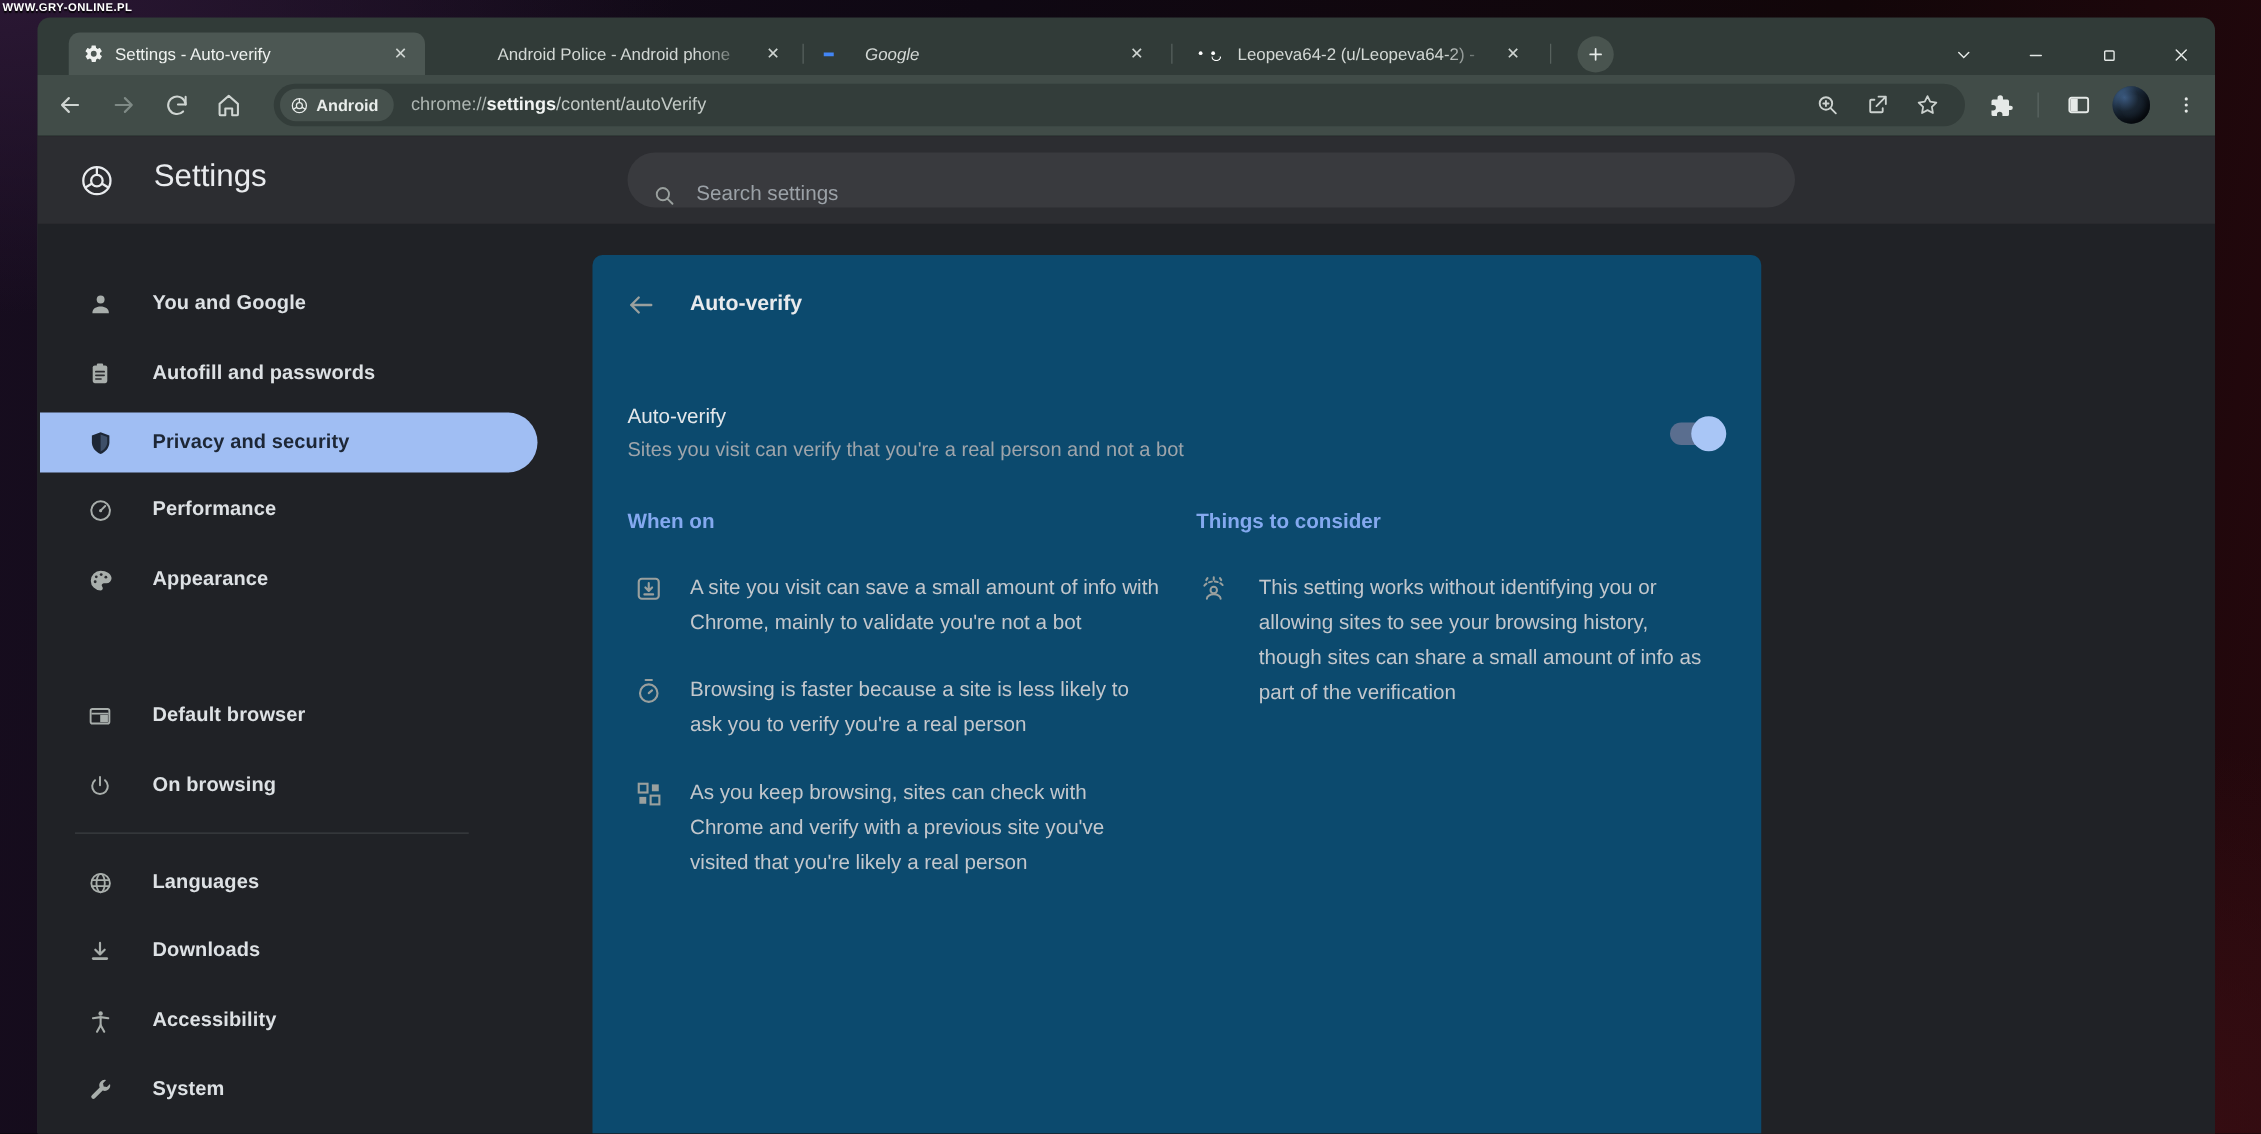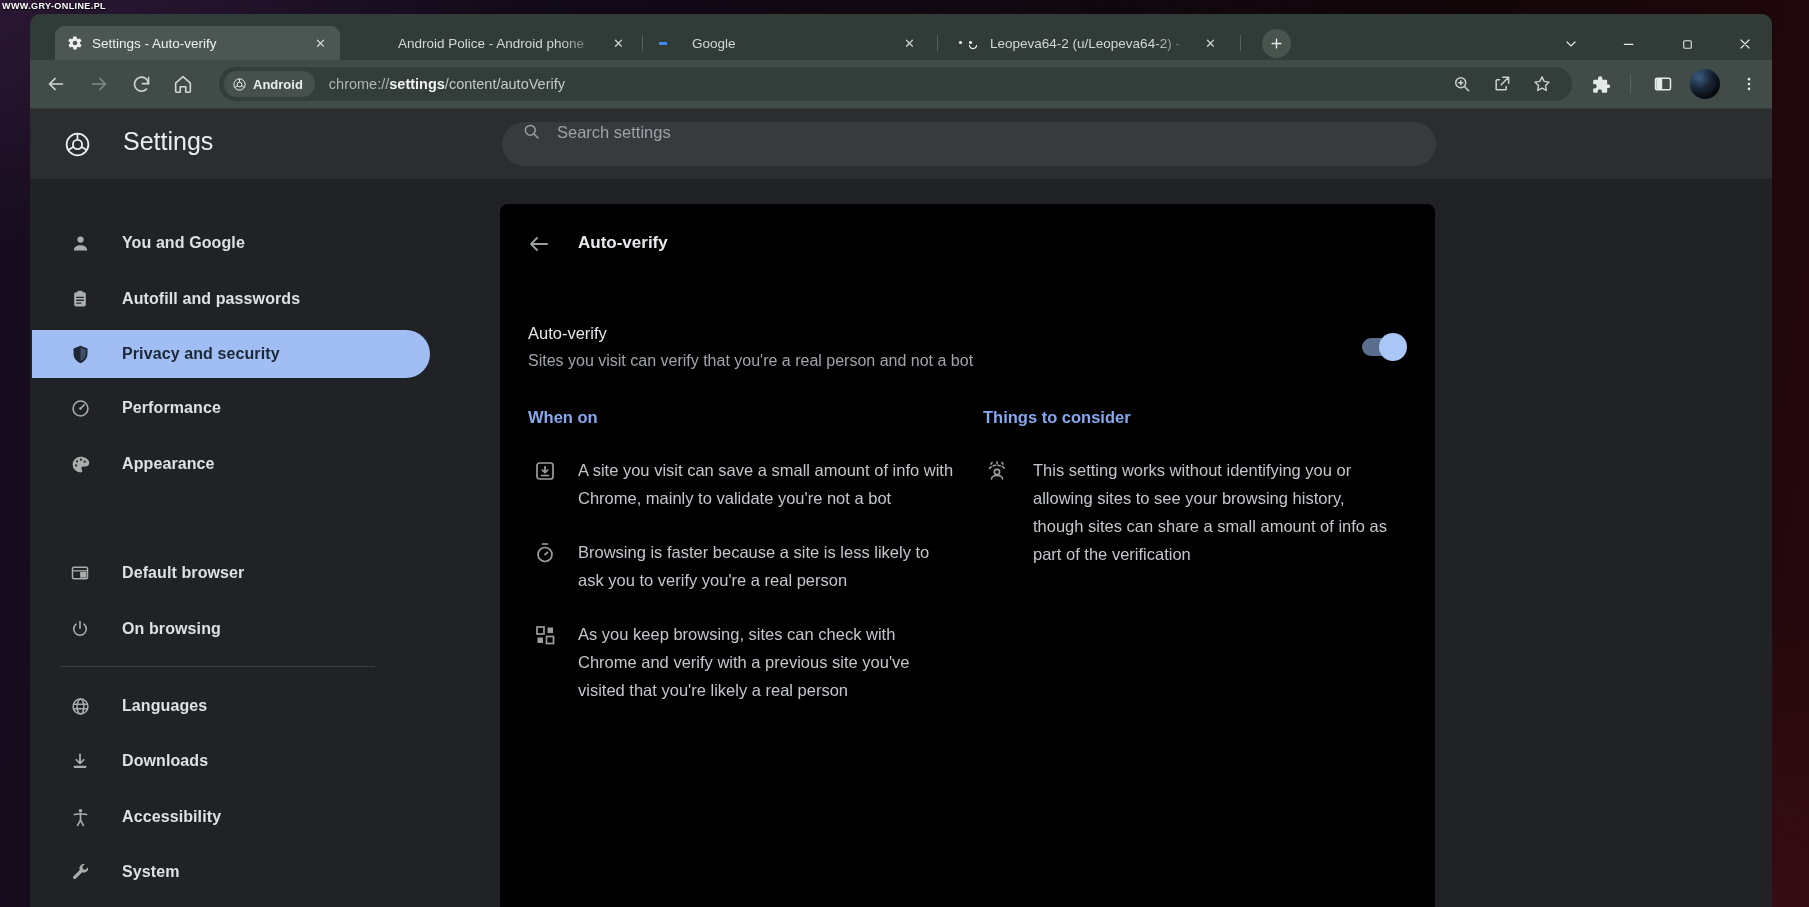--- a/index.html
+++ b/index.html
@@ -47,32 +47,32 @@
   .url .path{color:#c3cac6;}
   .sep-v{position:absolute;top:60px;width:1px;height:20px;background:#5b6562;}
   .avatar{position:absolute;left:1660px;top:55px;width:30px;height:30px;border-radius:50%;
     background:radial-gradient(circle at 32% 30%, #3c5a80 0%, #1a2633 38%, #090d13 100%);
     box-shadow:inset -2px -3px 6px #05070a, inset 2px 2px 4px rgba(90,140,200,.35);}
   
   .page{position:absolute;left:0;top:95px;width:100%;height:798px;background:#202226;}
   .page-hdr{position:absolute;left:0;top:0;width:100%;height:70px;background:#2c2d31;}
   .page-hdr .logo{position:absolute;left:33px;top:21px;}
   .page-hdr .ptitle{position:absolute;left:93px;top:18px;font-size:25px;color:#e9ebee;}
-  .searchbox{position:absolute;left:472px;top:13px;width:934px;height:44px;border-radius:22px;background:#393a3e;display:flex;align-items:flex-start;}
+  .searchbox{position:absolute;left:472px;top:13px;width:934px;height:44px;border-radius:22px;background:#393a3e;display:flex;align-items:flex-end;}
   .searchbox input{background:transparent;border:none;outline:none;color:#cfd3d8;font-size:16.5px;font-family:inherit;width:600px;}
   .searchbox input::placeholder{color:#9ba1a7;}
   .searchbox .mag{margin:0 14px 0 20px;display:flex;}
   
   .side-item{position:absolute;left:2px;width:398px;height:48px;display:flex;align-items:center;border-radius:0 24px 24px 0;color:#dde1e4;}
   .side-item .s-icon{position:absolute;left:37px;width:22px;height:22px;display:flex;align-items:center;justify-content:center;}
   .side-item .s-label{position:absolute;left:90px;font-size:16px;font-weight:bold;letter-spacing:.1px;}
   .side-item.selected{background:#a0bef3;color:#1d2736;}
   .side-divider{position:absolute;left:30px;width:315px;height:1px;background:#3b3f42;}
   
-  .card{position:absolute;left:470px;top:190px;width:935px;height:703px;background:#000000;border-radius:8px 8px 0 0;}
+  .card{position:absolute;left:444px;top:190px;width:935px;height:703px;background:#0c4a6e;border-radius:8px 8px 0 0;}
   .card-hdr{position:relative;height:80px;}
   .back-btn{position:absolute;left:25px;top:26px;width:28px;height:28px;display:flex;align-items:center;justify-content:center;}
   .card-title{position:absolute;left:78px;top:29px;font-size:17px;font-weight:bold;color:#e8eaed;}
   .toggle-row{display:flex;justify-content:space-between;align-items:center;margin:38px 30px 0 28px;}
   .toggle-label{font-size:16.5px;color:#e4e7ea;line-height:22px;}
   .toggle-desc{font-size:16px;color:#9fa5ab;line-height:22px;margin-top:6px;}
   .toggle{position:relative;width:43px;height:18px;border-radius:9px;background:#5a6e8f;flex:0 0 43px;}
   .toggle .knob{position:absolute;right:-2px;top:-5px;width:28px;height:28px;border-radius:50%;background:#a9c6f6;}
   .cols{display:flex;margin:36px 0 0 28px;}
   .col1{width:428px;}
@@ -105,21 +105,21 @@
         <span class="close">✕</span>
       </div>
 
       <div class="tab" style="left:315px;width:293px;text-align:center;">
         <span class="favicon"><span class="ap-logo"></span></span>
         <span class="title">Android Police - Android phone</span>
         <span class="close">✕</span>
       </div>
       <div class="tab-sep" style="left:612px;"></div>
 
-      <div class="tab" style="left:625px;width:274px;">
+      <div class="tab" style="left:625px;width:274px;font-style:italic;">
         <span class="favicon">
           <span class="g-ring"><span class="hole"></span><span class="bar"></span></span>
         </span>
         <span class="title">Google</span>
         <span class="close">✕</span>
       </div>
       <div class="tab-sep" style="left:907px;"></div>
 
       <div class="tab" style="left:923px;width:277px;">
         <span class="favicon">

